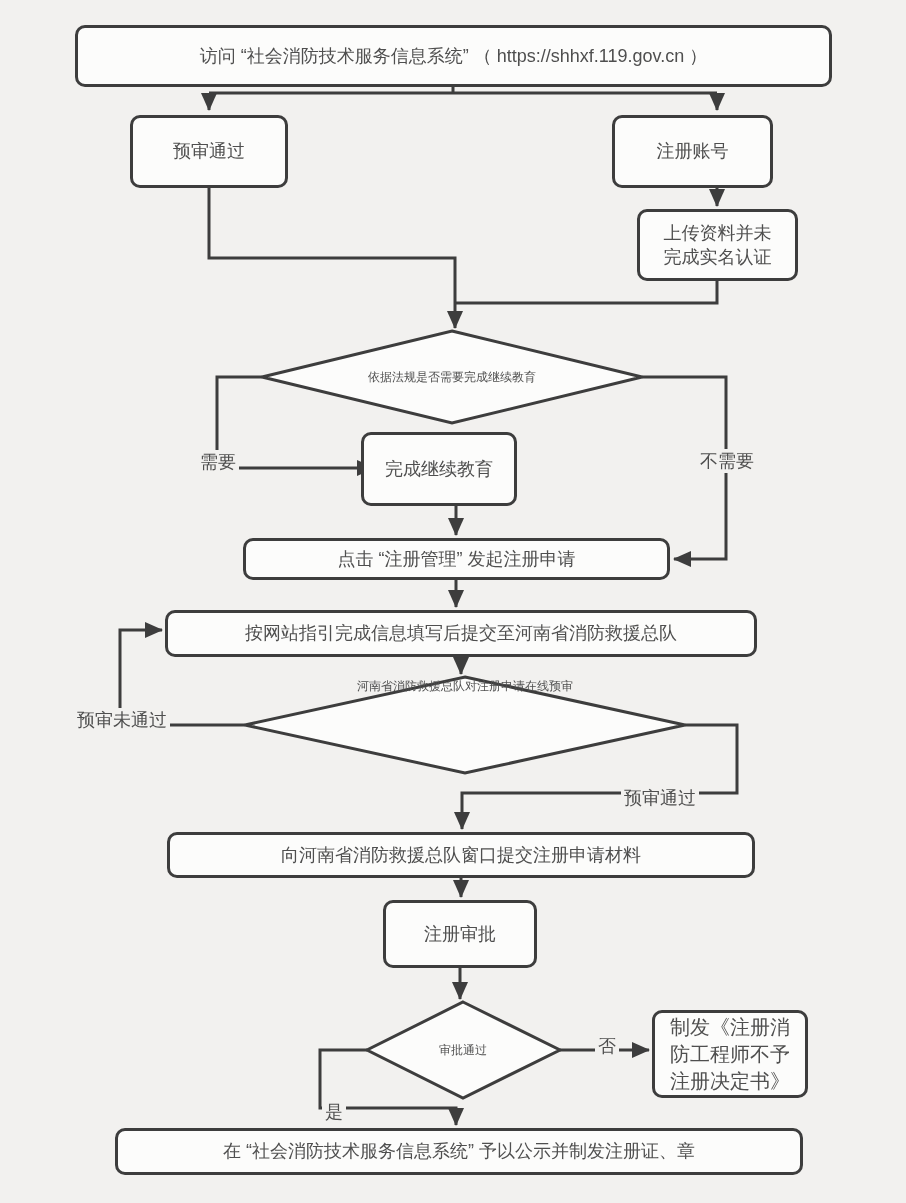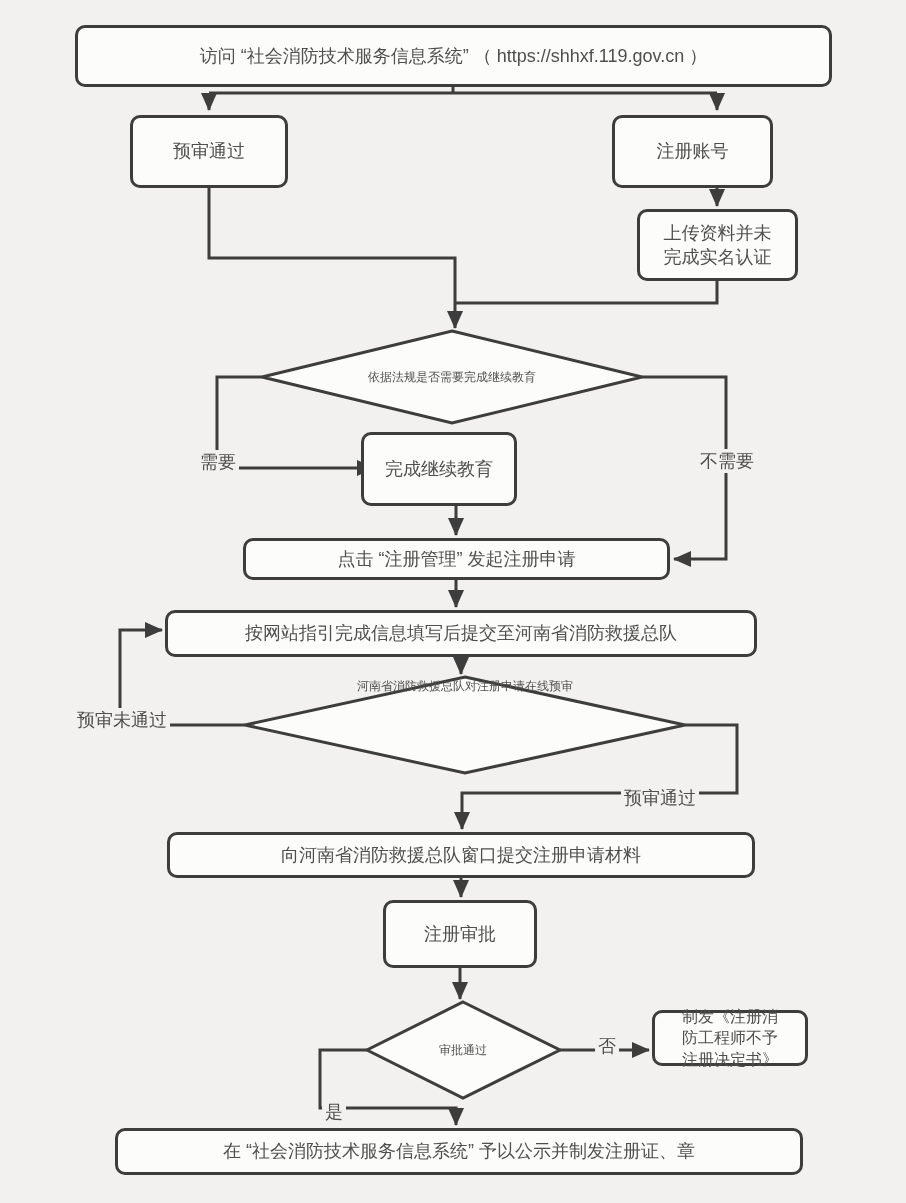--- a/index.html
+++ b/index.html
@@ -117,21 +117,21 @@
   <div class="node" style="left:165px;top:610px;width:592px;height:47px;">按网站指引完成信息填写后提交至河南省消防救援总队</div>
 
   <div class="dtext" style="left:465px;top:686px;width:400px;">河南省消防救援总队对注册申请在线预审</div>
 
   <div class="node" style="left:167px;top:832px;width:588px;height:46px;">向河南省消防救援总队窗口提交注册申请材料</div>
 
   <div class="node" style="left:383px;top:900px;width:154px;height:68px;">注册审批</div>
 
   <div class="dtext" style="left:463px;top:1050px;">审批通过</div>
 
-  <div class="node" style="left:652px;top:1010px;width:156px;height:56px;font-size:16px;">制发《注册消
+  <div class="node" style="left:652px;top:1010px;width:156px;height:88px;font-size:20px;">制发《注册消
 防工程师不予
 注册决定书》</div>
 
   <div class="node" style="left:115px;top:1128px;width:688px;height:47px;">在 “社会消防技术服务信息系统” 予以公示并制发注册证、章</div>
 
   <div class="elabel" style="left:218px;top:462px;">需要</div>
   <div class="elabel" style="left:727px;top:461px;">不需要</div>
   <div class="elabel" style="left:122px;top:700px;margin-top:20px;">预审未通过</div>
   <div class="elabel" style="left:660px;top:798px;">预审通过</div>
   <div class="elabel" style="left:607px;top:1046px;">否</div>

